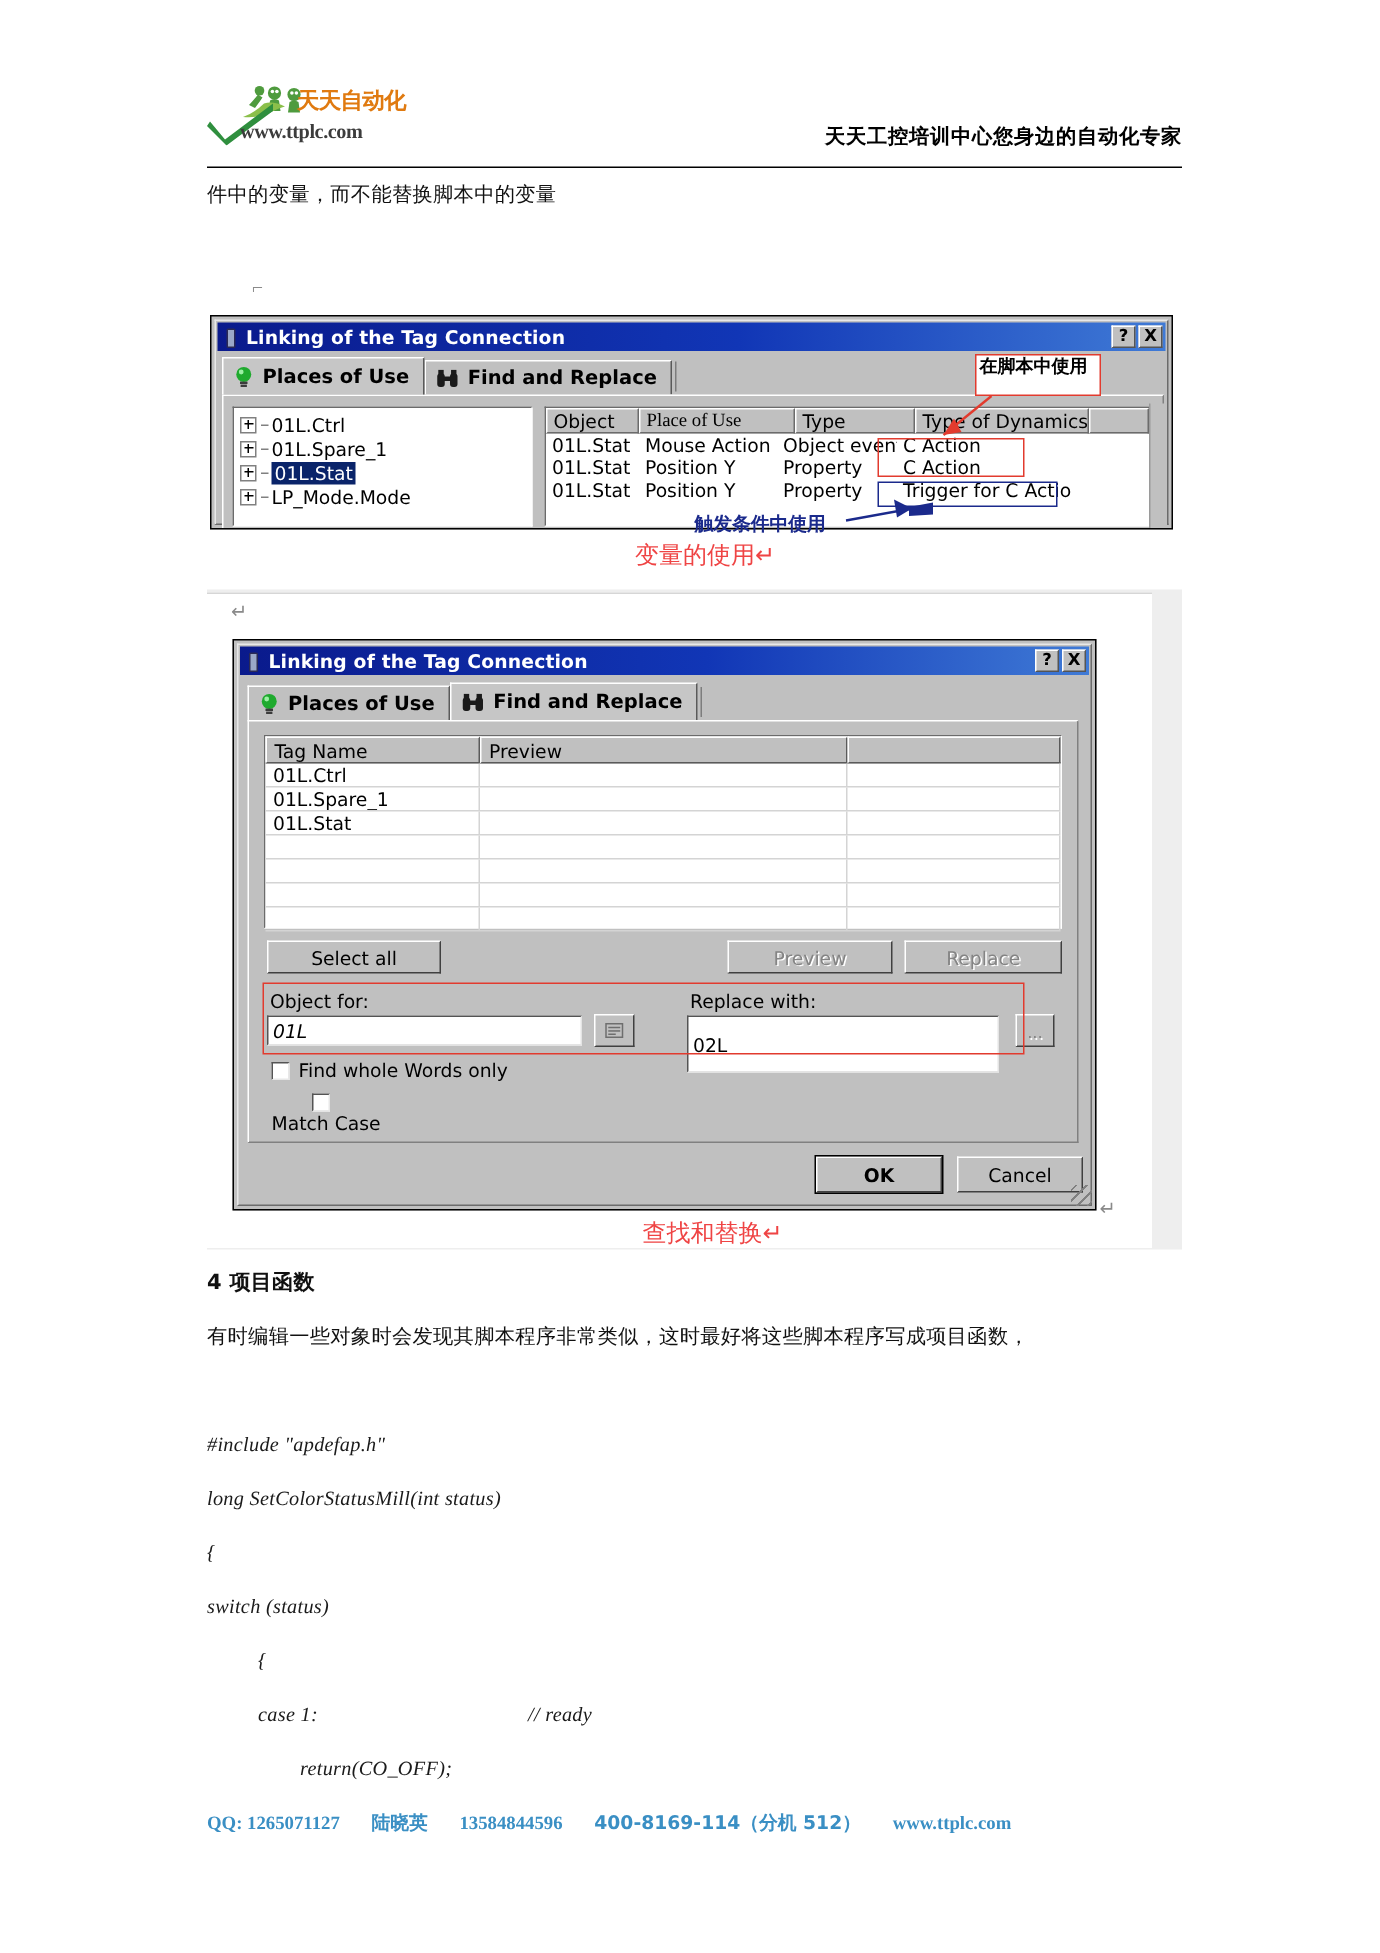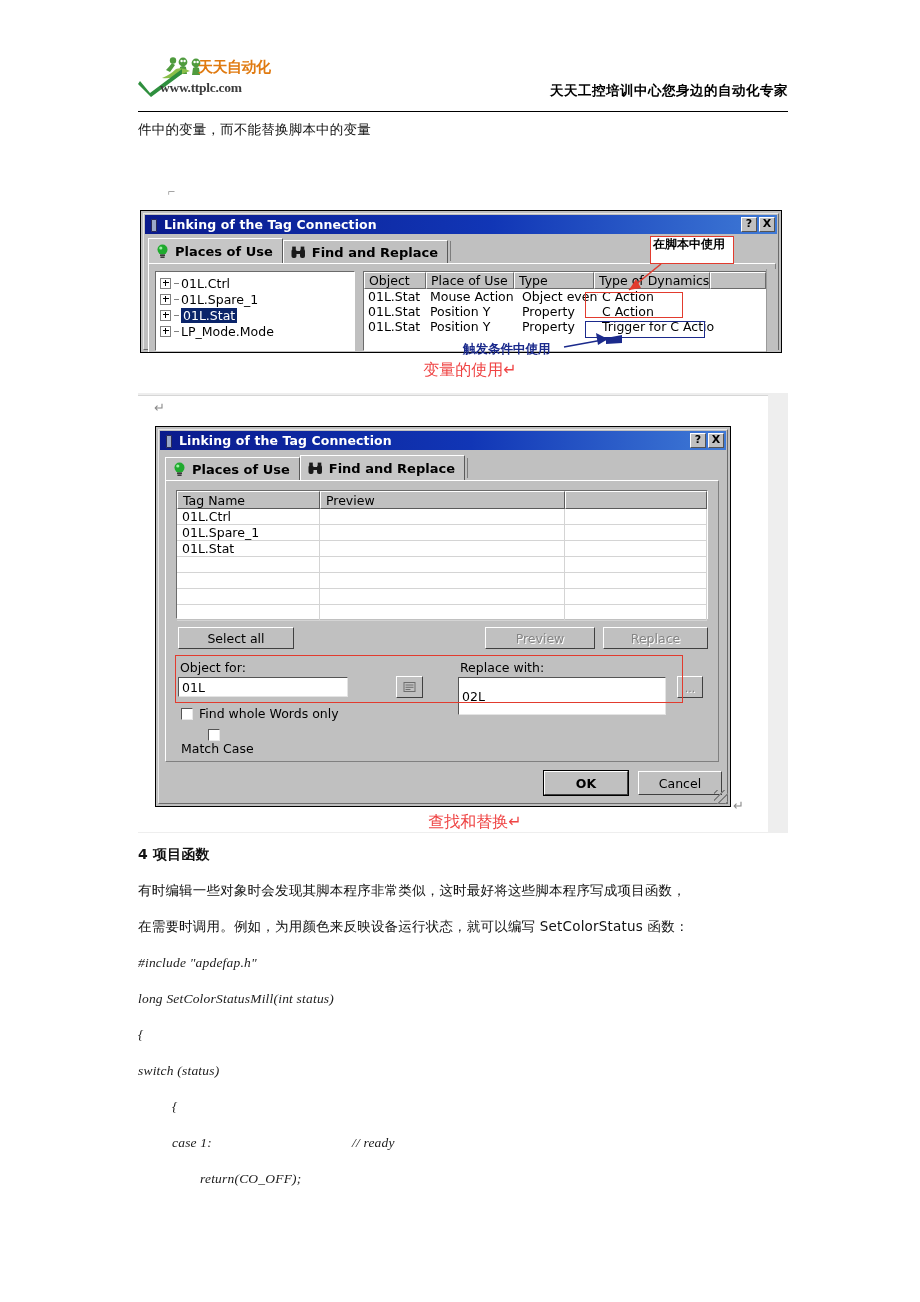--- a/index.html
+++ b/index.html
@@ -541,21 +541,21 @@
           <span class="dash"></span>
           <span class="tree-label">LP_Mode.Mode</span>
         </div>
       </div>
     </div>
 
     <div class="sunken" style="position:absolute; left:222px; top:60px; width:404px; height:80px; background:#fff;">
       <div class="lv" style="left:0; top:0; right:0; bottom:0; position:absolute;">
         <div class="lv-head">
           <div style="width:62px;">Object</div>
-          <div style="width:88px;">Place of Use</div>
+          <div style="width:104px;font-family:Liberation Serif, serif;">Place of Use</div>
           <div style="width:80px;">Type</div>
           <div style="width:116px;">Type of Dynamics</div>
           <div style="flex:1;"></div>
         </div>
         <div class="lv-row">
           <div style="width:62px;">01L.Stat</div>
           <div style="width:92px;">Mouse Action</div>
           <div style="width:80px;">Object event</div>
           <div style="width:116px;">C Action</div>
           <div style="flex:1;"></div>
@@ -684,21 +684,21 @@
           <div style="flex:1;"></div>
         </div>
       </div>
     </div>
 
     <div class="btn" style="left:22px; top:200px; width:116px; height:22px;">Select all</div>
     <div class="btn disabled" style="left:329px; top:200px; width:110px; height:22px;">Preview</div>
     <div class="btn disabled" style="left:447px; top:200px; width:105px; height:22px;">Replace</div>
 
     <div class="lbl" style="left:24px; top:233px;">Object for:</div>
-    <div class="field" style="left:22px; top:250px; width:170px; height:20px;">01L</div>
+    <div class="field" style="left:22px; top:250px; width:210px; height:20px;font-style:italic;">01L</div>
     <div class="btn" style="left:240px; top:249px; width:27px; height:22px;">
       <svg width="13" height="12" viewBox="0 0 13 12">
         <rect x="1" y="1.5" width="11" height="9" fill="none" stroke="#6e6e6e" stroke-width="1"></rect>
         <rect x="2.5" y="3.5" width="8" height="1" fill="#6e6e6e"></rect>
         <rect x="2.5" y="5.8" width="8" height="1" fill="#6e6e6e"></rect>
         <rect x="2.5" y="8" width="5" height="1" fill="#6e6e6e"></rect>
       </svg>
     </div>
     <div class="lbl" style="left:304px; top:233px;">Replace with:</div>
     <div class="field" style="left:302px; top:250px; width:208px; height:38px;">02L</div>
@@ -720,25 +720,31 @@
   </div>
 
   <div class="anno-box anno-red" style="left:175px; top:655px; width:508px; height:48px;"></div>
 
   <div class="pilcrow" style="left:733px; top:798px;">↵</div>
 
   <div class="caption" style="left:385px; top:812px; width:180px;">查找和替换↵</div>
 
   <div class="ptext bold" style="left:138px; top:846px; font-size:14px;">4 项目函数</div>
   <div class="ptext" style="left:138px; top:882px;">有时编辑一些对象时会发现其脚本程序非常类似，这时最好将这些脚本程序写成项目函数，</div>
-  <div class="ptext" style="left:138px; top:918px;">在需要时调用。例如，为用颜色来反映设备运行状态，就可以编写 SetColorStatus 函数：</div>
 
   <div class="ptext ital" style="left:138px; top:955px;">#include "apdefap.h"</div>
   <div class="ptext ital" style="left:138px; top:991px;">long SetColorStatusMill(int status)</div>
   <div class="ptext ital" style="left:138px; top:1027px;">{</div>
   <div class="ptext ital" style="left:138px; top:1063px;">switch (status)</div>
   <div class="ptext ital" style="left:172px; top:1099px;">{</div>
   <div class="ptext ital" style="left:172px; top:1135px;">case 1:</div>
   <div class="ptext ital" style="left:352px; top:1135px;">// ready</div>
   <div class="ptext ital" style="left:200px; top:1171px;">return(CO_OFF);</div>
 
+  <div class="footer">
+    <span>QQ: 1265071127</span>
+    <span class="cn">陆晓英</span>
+    <span>13584844596</span>
+    <span class="cn">400-8169-114（分机 512）</span>
+    <span>www.ttplc.com</span>
+  </div>
 
 </div>
 
 </body></html>

